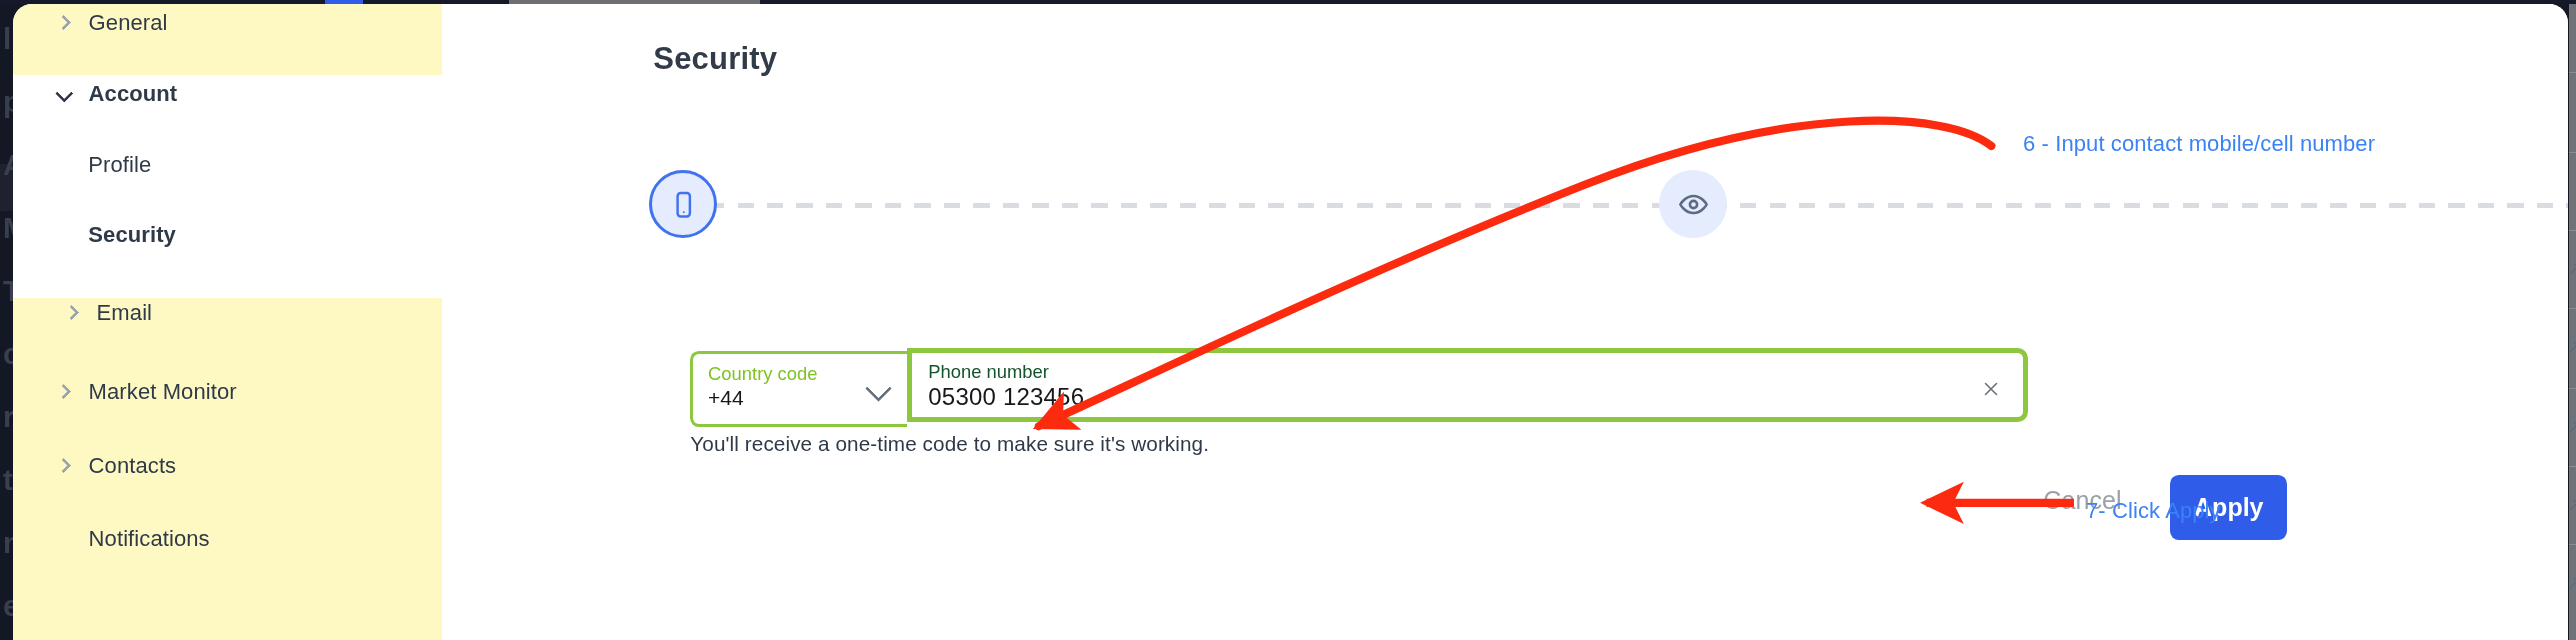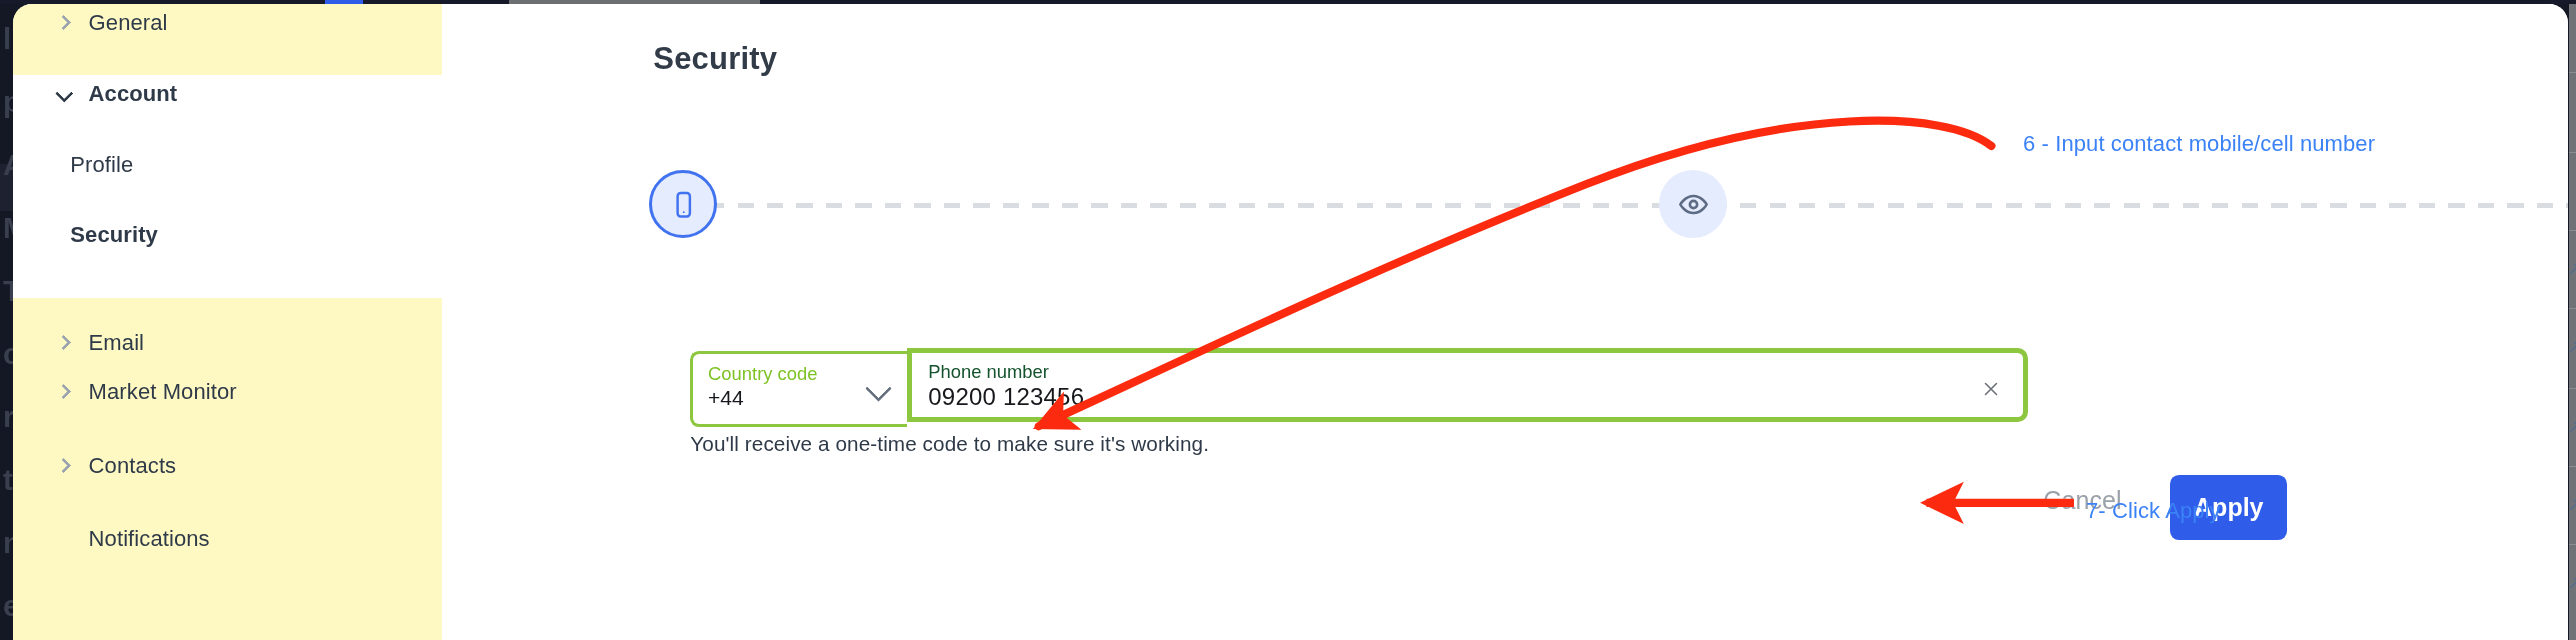--- a/index.html
+++ b/index.html
@@ -59,21 +59,21 @@
     transform:rotate(45deg);border-radius:0.7px;
   }
   .sb-chev.down::before{
     content:"";position:absolute;left:4.4px;top:4.4px;width:9.6px;height:9.6px;
     border-right:3px solid #2f3a49;border-bottom:3px solid #2f3a49;
     transform:rotate(45deg);border-radius:0.7px;
   }
   .sb-chev.none{}
   .sb-label{font-size:22px;color:#2f3a49;letter-spacing:0.1px;}
   .sb-label.bold{font-weight:bold;}
-  .sb-sub{padding-left:57px;}
+  .sb-sub{padding-left:75px;}
 
   
   .main{flex:1;position:relative;background:#ffffff;height:636px;}
 
   .page-title{
     position:absolute;left:211px;top:16px;font-size:31px;font-weight:bold;
     color:#323b48;letter-spacing:0.2px;
   }
 
   
@@ -198,21 +198,21 @@
       </div>
 
       <div class="sb-item sb-sub" style="top:142px;">
         <span class="sb-label">Profile</span>
       </div>
 
       <div class="sb-item sb-sub" style="top:212px;">
         <span class="sb-label bold">Security</span>
       </div>
 
-      <div class="sb-item" style="top:320px;">
+      <div class="sb-item" style="top:290px;margin-left:8px;">
         <span class="sb-chev right"></span>
         <span class="sb-label">Email</span>
       </div>
 
       <div class="sb-item" style="top:369px;">
         <span class="sb-chev right"></span>
         <span class="sb-label">Market Monitor</span>
       </div>
 
       <div class="sb-item" style="top:443px;">
@@ -253,21 +253,21 @@
       <div class="field-row">
 
         <div class="cc-field">
           <div class="cc-label">Country code</div>
           <div class="cc-value">+44</div>
           <div class="cc-chev"></div>
         </div>
 
         <div class="ph-field">
           <div class="ph-label">Phone number</div>
-          <div class="ph-value">09200 123456</div>
+          <div class="ph-value">05300 123456</div>
           <div class="ph-clear">
             <svg width="22" height="22" viewBox="0 0 24 24" fill="none" stroke="#6b7076" stroke-width="1.7" stroke-linecap="round">
               <line x1="6" y1="6" x2="18" y2="18"></line>
               <line x1="18" y1="6" x2="6" y2="18"></line>
             </svg>
           </div>
         </div>
       </div>
 
       <div class="form-hint">You'll receive a one-time code to make sure it's working.</div>

